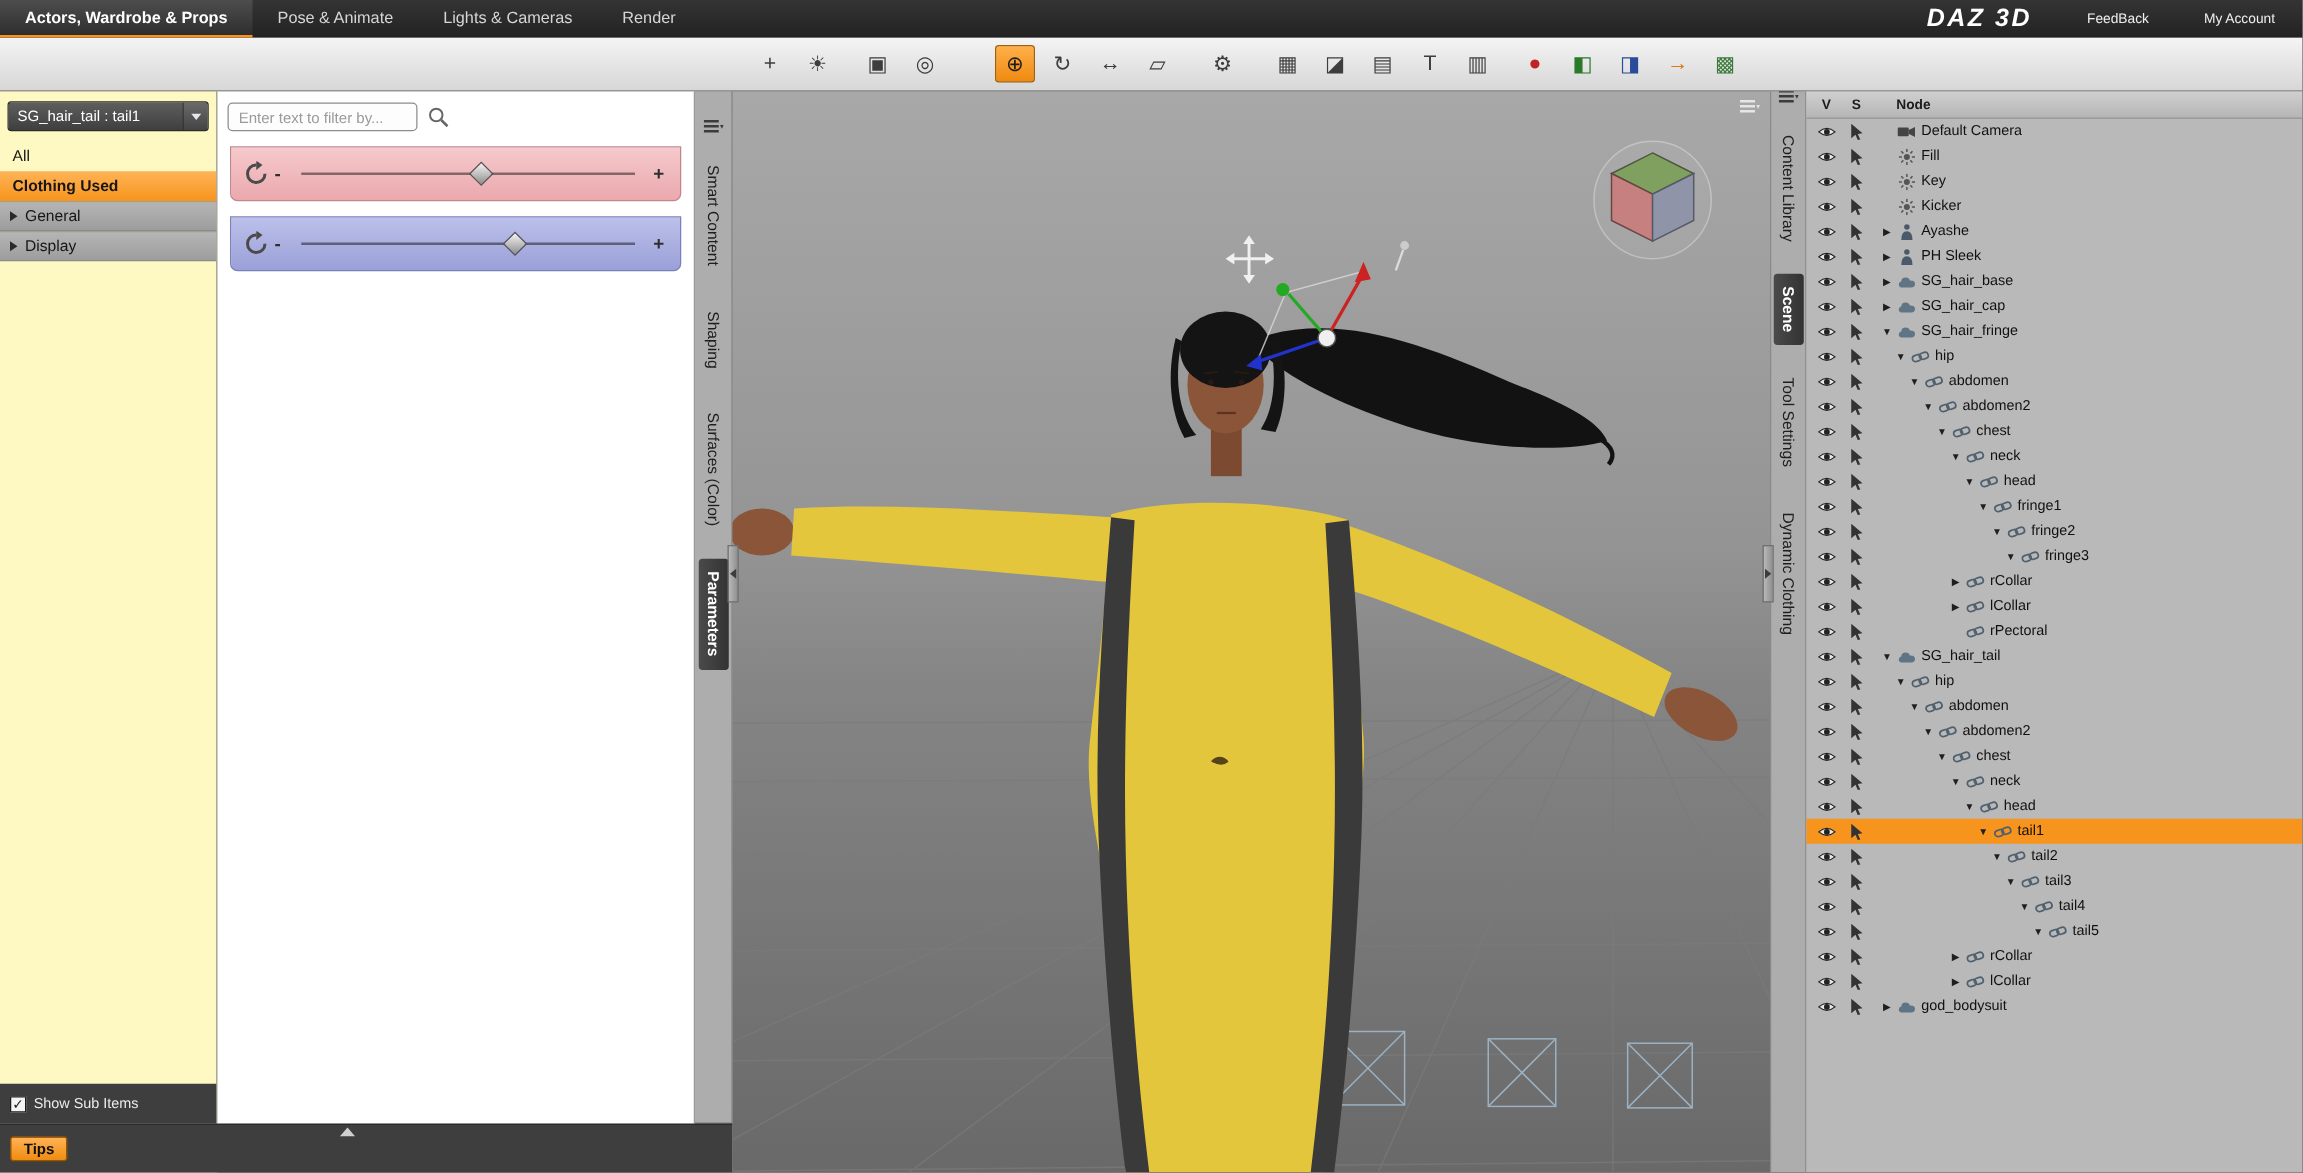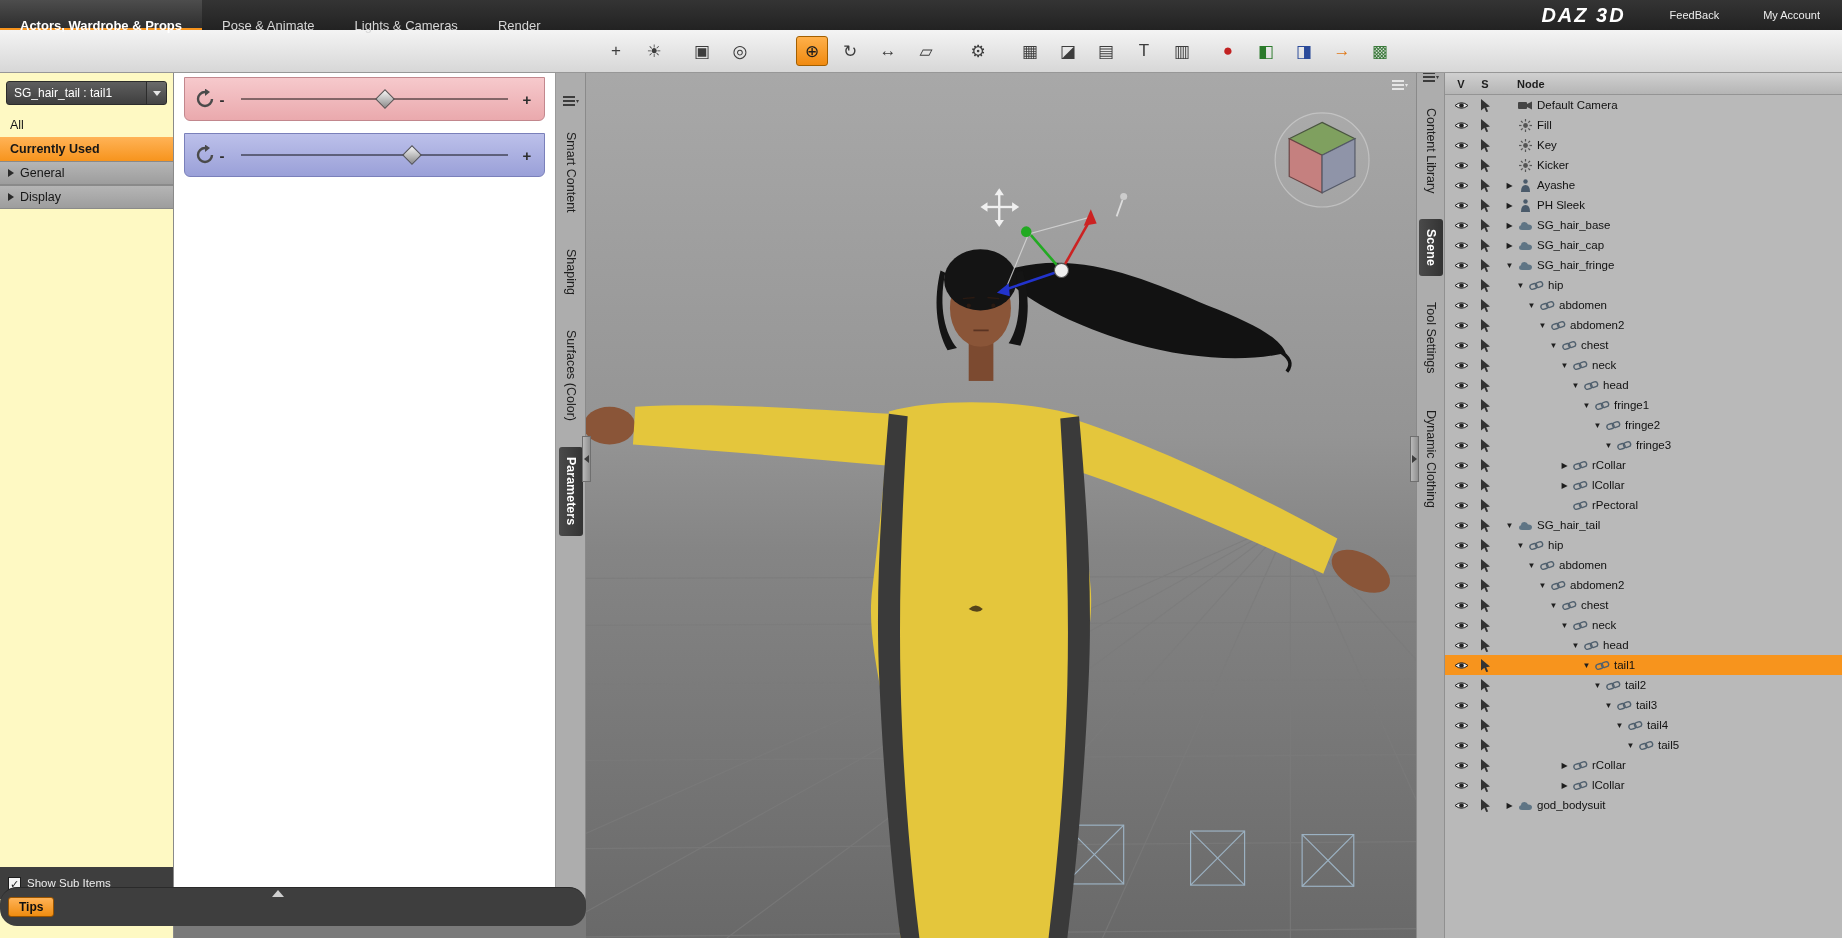--- a/index.html
+++ b/index.html
@@ -2,21 +2,21 @@
 <html><head>
 <meta charset="utf-8">
 <style>
   * { box-sizing: border-box; margin: 0; padding: 0; }
   html,body { width:1842px; height:938px; overflow:hidden; }
   body { font-family:"Liberation Sans", sans-serif; background:#7a7a7a; position:relative; }
 
   
   #menubar { position:absolute; left:0; top:0; width:1842px; height:30px;
     background:linear-gradient(#343434,#222); display:flex; align-items:stretch; z-index:40; }
-  .menu-tab { padding:12px 20px; line-height:28px; font-size:13px; color:#d6d6d6; cursor:default;text-align:right; }
+  .menu-tab { padding:0 20px; line-height:28px; font-size:13px; color:#d6d6d6; cursor:default;text-align:right; }
   .menu-tab.active { background:linear-gradient(#4d4d4d,#2e2e2e); color:#fff; font-weight:bold;
     border-bottom:2px solid #f7941d; }
   #menubar .right { margin-left:auto; display:flex; align-items:center; gap:44px; padding-right:22px; }
   .brand { color:#fff; font-size:20px; font-weight:bold; font-style:italic; letter-spacing:2px; }
   .top-link { color:#eee; font-size:11px; }
 
   
   #toolbar { position:absolute; left:0; top:30px; width:1842px; height:43px;
     background:linear-gradient(#f4f4f4,#d7d7d7); border-bottom:1px solid #979797;
     display:flex; align-items:center; padding-left:600px; z-index:30; }
@@ -29,22 +29,22 @@
     background:#fef9c3; border-right:1px solid #8a8a8a; }
   #params-panel { position:absolute; left:174px; top:73px; width:382px; height:826px;
     background:#fff; border-right:1px solid #9a9a9a; }
   #side-tabs-left { position:absolute; left:556px; top:73px; width:30px; height:825px;
     background:#adadad; border-right:1px solid #8a8a8a; }
   #viewport { position:absolute; left:586px; top:73px; width:830px; height:865px; background:#888; }
   #scene-strip { position:absolute; left:1416px; top:73px; width:28px; height:865px;
     background:#adadad; border-left:1px solid #8a8a8a; }
   #scene-panel { position:absolute; left:1444px; top:73px; width:398px; height:865px;
     background:#b9b9b9; border-left:1px solid #909090; overflow:hidden; }
-  #bottom-strip { position:absolute; left:0; bottom:12px; width:586px; height:39px;
-    background:#3e3e3e; border-top:1px solid #2a2a2a;border-radius:17px; }
+  #bottom-strip { position:absolute; left:0; bottom:0; width:586px; height:39px;
+    background:#3e3e3e; border-top:1px solid #2a2a2a; }
 
   
   .node-selector { margin:8px 6px 6px 6px; height:24px; background:linear-gradient(#5e5e5e,#3f3f3f);
     border:1px solid #2c2c2c; border-radius:3px; color:#fff; font-size:12px;
     display:flex; align-items:center; }
   .node-selector .txt { flex:1; padding:0 7px; white-space:nowrap; overflow:hidden; }
   .node-selector .arrow-box { width:20px; align-self:stretch; border-left:1px solid #2c2c2c;
     display:flex; align-items:center; justify-content:center; background:linear-gradient(#6a6a6a,#444); border-radius:0 3px 3px 0; }
   .tri-down { width:0; height:0; border-left:4px solid transparent; border-right:4px solid transparent; border-top:5px solid #e6e6e6; }
 
@@ -162,37 +162,44 @@
 
 <div id="left-panel">
   <div class="node-selector">
     <span class="txt">SG_hair_tail : tail1</span>
     <span class="arrow-box">
         <span class="tri-down"></span>
       </span>
   </div>
   <div class="cat-list">
     <div class="cat-item">All</div>
-    <div class="cat-item selected">Currently Used</div>
+    <div class="cat-item selected">Clothing Used</div>
     <div class="cat-group">
         <span class="exp-tri"></span>
         <span>General</span>
       </div>
     <div class="cat-group">
         <span class="exp-tri"></span>
         <span>Display</span>
       </div>
   </div>
   <div class="left-sub-bottom">
     <span class="chk" id="sub-items-chk">✓</span>
     <span>Show Sub Items</span>
   </div>
 </div>
 
 <div id="params-panel">
+  <div class="filter-row">
+    <input class="filter-input" placeholder="Enter text to filter by..." style="">
+    <svg width="17" height="17" viewBox="0 0 17 17">
+      <circle cx="7" cy="7" r="5" fill="none" stroke="#666" stroke-width="1.6"></circle>
+      <line x1="11" y1="11" x2="16" y2="16" stroke="#666" stroke-width="2"></line>
+    </svg>
+  </div>
 
   <div class="slider-card">
     <div class="slider-body" style="background: linear-gradient(rgb(246, 201, 204), rgb(234, 169, 173)); border-color: rgb(194, 135, 141);">
       <svg width="20" height="20" viewBox="0 0 20 20">
         <path d="M10 3 a7 7 0 1 0 7 7" fill="none" stroke="#4a4a4a" stroke-width="2.4"></path>
         <polygon points="10,-0.5 10,7 15,3" fill="#4a4a4a"></polygon>
       </svg>
       <span class="sym">-</span>
       <span class="groove">
           <span class="handle" style="left: 54%;"></span>

